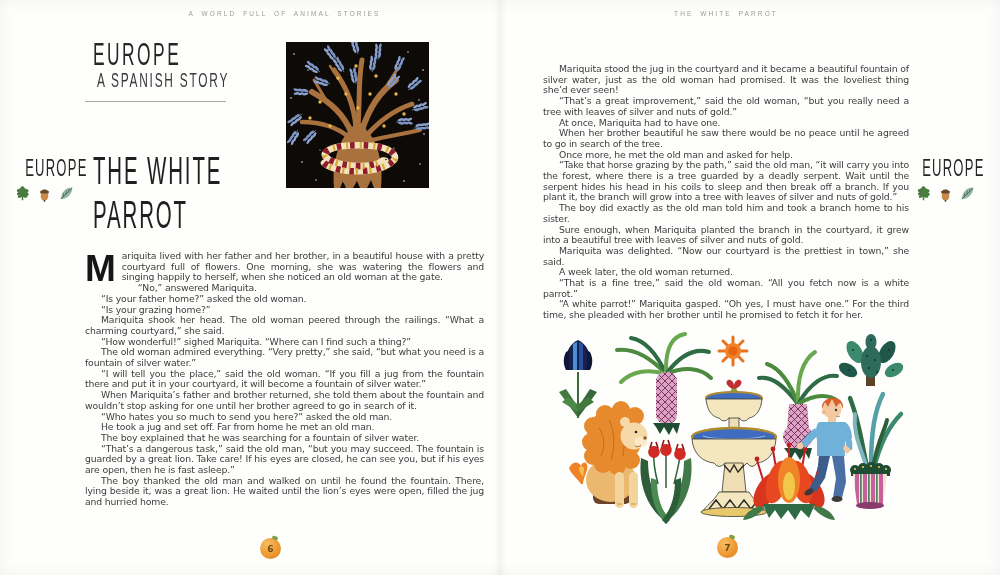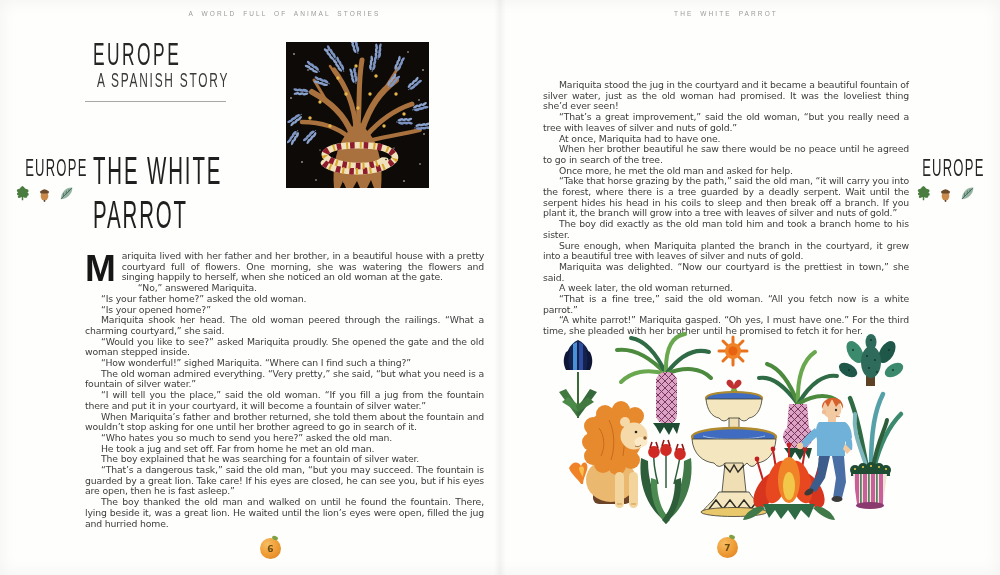--- a/index.html
+++ b/index.html
@@ -31,21 +31,21 @@
   .side-tab{position:absolute;top:154px;text-align:center;}
   .tab-left{left:6px;width:76px;}
   .tab-right{left:903px;width:84px;}
   .side-tab .hand{font-size:21px;letter-spacing:2px;transform:scale(0.62,1.15);transform-origin:center top;}
   .tab-icons{margin-top:7px;display:flex;justify-content:center;gap:5px;}
   .tab-icons svg{width:17px;height:17px;display:block;}
   
   .copy{position:absolute;font-size:9.3px;line-height:10.7px;letter-spacing:-0.15px;
     color:#3d3d3d;text-align:justify;}
   .copy-left{left:85px;top:251px;width:399px;}
-  .copy-right{left:543px;top:80px;width:366px;}
+  .copy-right{left:543px;top:64px;width:366px;}
   .copy p{margin:0;text-indent:16px;}
   .copy p.opening{text-indent:0;}
   .drop-cap{float:left;font-family:"Liberation Sans",sans-serif;font-weight:bold;
     font-size:37px;line-height:31px;margin:2px 6px 0 0;color:#161616;}
   
   .page-num{position:absolute;width:21px;height:21px;border-radius:50%;
     background:radial-gradient(circle at 35% 30%,#f7bd62,#ee9a33 55%,#d87c1c);
     color:#6b4a10;font-size:9px;font-weight:bold;display:flex;align-items:center;justify-content:center;}
   .page-num::after{content:"";position:absolute;top:-2px;right:3px;width:6px;height:4px;
     border-radius:60% 40% 60% 40%;background:#7fa045;transform:rotate(25deg);}
@@ -183,23 +183,22 @@
       <ellipse cx="98" cy="118.5" rx="4.6" ry="3.2" fill="#efe2bd"></ellipse>
       <circle cx="100" cy="117.5" r="0.8" fill="#1a1a1a"></circle>
     </g>
   </svg>
 
   <div class="copy copy-left">
     <p class="opening"><span class="drop-cap">M</span><span>ariquita lived with her father and her brother, in a beautiful house with a pretty courtyard full of flowers. One morning, she was watering the flowers and singing happily to herself, when she noticed an old woman at the gate.</span></p>
     <div>
         <p>“No,” answered Mariquita.</p>
         <p>“Is your father home?” asked the old woman.</p>
-        <p>“Is your opened home?”</p>
+        <p>“Is your grazing home?”</p>
         <p>Mariquita shook her head. The old woman peered through the railings. “What a charming courtyard,” she said.</p>
-        <p>“Would you like to see?” asked Mariquita proudly. She opened the gate and the old woman stepped inside.</p>
         <p>“How wonderful!” sighed Mariquita. “Where can I find such a thing?”</p>
         <p>The old woman admired everything. “Very pretty,” she said, “but what you need is a fountain of silver water.”</p>
         <p>“I will tell you the place,” said the old woman. “If you fill a jug from the fountain there and put it in your courtyard, it will become a fountain of silver water.”</p>
         <p>When Mariquita’s father and brother returned, she told them about the fountain and wouldn’t stop asking for one until her brother agreed to go in search of it.</p>
         <p>“Who hates you so much to send you here?” asked the old man.</p>
         <p>He took a jug and set off. Far from home he met an old man.</p>
         <p>The boy explained that he was searching for a fountain of silver water.</p>
         <p>“That’s a dangerous task,” said the old man, “but you may succeed. The fountain is guarded by a great lion. Take care! If his eyes are closed, he can see you, but if his eyes are open, then he is fast asleep.”</p>
         <p>The boy thanked the old man and walked on until he found the fountain. There, lying beside it, was a great lion. He waited until the lion’s eyes were open, filled the jug and hurried home.</p>
       </div>

